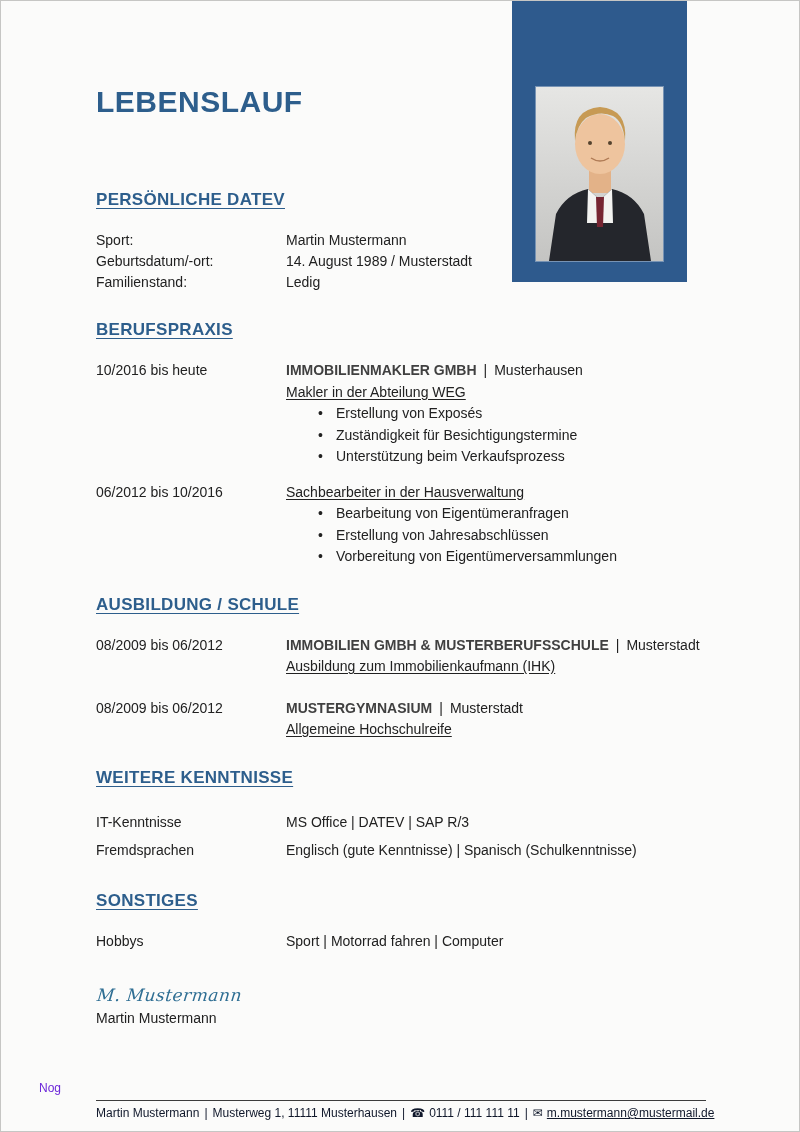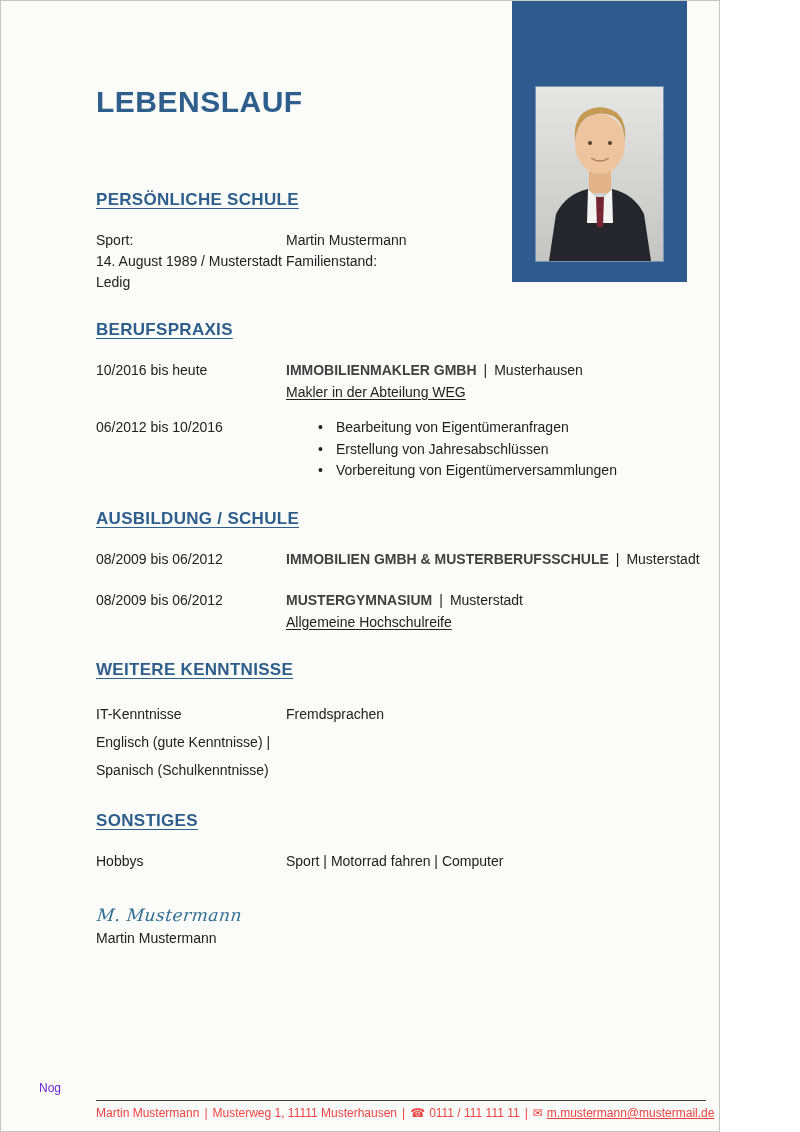--- a/index.html
+++ b/index.html
@@ -4,21 +4,21 @@
 <style>
   * { margin:0; padding:0; box-sizing:border-box; }
   html,body { background:#ffffff; }
   body {
     width:800px; height:1132px;
     font-family:"Liberation Sans", sans-serif;
     color:#212121;
   }
   .page {
     position:relative;
-    width:720px; height:1132px;
+    width:800px; height:1132px;
     background:#fbfbfa;
     border:1px solid #c6c6c4;
     overflow:hidden;
   }
   
   .photo-panel {
     position:absolute; top:0; left:511px;
     width:175px; height:281px;
     background:#2e5a8d;
   }
@@ -90,21 +90,21 @@
     letter-spacing:.5px;
   }
   .signed-name { margin-top:5px; font-size:14px; }
 
   .footer {
     position:absolute; left:95px; bottom:11px;
     width:610px;
     border-top:1px solid #3c3c3c;
     padding-top:5px;
     text-align:center;
-    font-size:12px; color:#ef4444;
+    font-size:12px; color:#0f172a;
     white-space:nowrap;
   }
   .footer .fsep { margin:0 5px; }
   .footer .ficon { margin-right:4px; }
   .footer .email { text-decoration:underline; }
 
   .watermark {
     position:absolute; left:38px; bottom:36px;
     font-size:12px; color:#6d28d9;
   }
@@ -134,82 +134,91 @@
         <path d="M52 102 L64 113 L76 102 L77 136 L51 136 Z" fill="#f3f3f1"></path>
         <path d="M60 110 L68 110 L67 140 L61 140 Z" fill="#762532"></path>
       </svg>
     </div>
   </div>
 
   <div class="content">
 
     <h1 class="title">LEBENSLAUF</h1>
 
-    <h2 class="sec mt-title">PERSÖNLICHE SCHULE</h2>
+    <h2 class="sec mt-title">PERSÖNLICHE DATEV</h2>
     <div class="kv">
       <div class="cell">Sport:</div>
       <div class="cell">Martin Mustermann</div>
+      <div class="cell">Geburtsdatum/-ort:</div>
       <div class="cell">14. August 1989 / Musterstadt</div>
       <div class="cell">Familienstand:</div>
       <div class="cell">Ledig</div>
     </div>
 
     <h2 class="sec mt-sec">BERUFSPRAXIS</h2>
     <div class="entries">
 
       <div class="entry">
         <div class="period">10/2016 bis heute</div>
         <div class="body">
           <div class="company-line">
             <span class="company">IMMOBILIENMAKLER GMBH</span><span class="sep">|</span><span>Musterhausen</span>
           </div>
           <div class="role">Makler in der Abteilung WEG</div>
+          <ul class="bullets">
+            <li>Erstellung von Exposés</li>
+            <li>Zuständigkeit für Besichtigungstermine</li>
+            <li>Unterstützung beim Verkaufsprozess</li>
+          </ul>
         </div>
       </div>
 
       <div class="entry">
         <div class="period">06/2012 bis 10/2016</div>
         <div class="body">
+          <div class="role">Sachbearbeiter in der Hausverwaltung</div>
           <ul class="bullets">
             <li>Bearbeitung von Eigentümeranfragen</li>
             <li>Erstellung von Jahresabschlüssen</li>
             <li>Vorbereitung von Eigentümerversammlungen</li>
           </ul>
         </div>
       </div>
 
     </div>
 
     <h2 class="sec mt-sec">AUSBILDUNG / SCHULE</h2>
     <div class="entries">
 
       <div class="entry edu">
         <div class="period">08/2009 bis 06/2012</div>
         <div class="body">
           <div class="company-line">
             <span class="company">IMMOBILIEN GMBH &amp; MUSTERBERUFSSCHULE</span><span class="sep">|</span><span>Musterstadt</span>
           </div>
+          <div class="role">Ausbildung zum Immobilienkaufmann (IHK)</div>
         </div>
       </div>
 
       <div class="entry edu">
         <div class="period">08/2009 bis 06/2012</div>
         <div class="body">
           <div class="company-line">
             <span class="company">MUSTERGYMNASIUM</span><span class="sep">|</span><span>Musterstadt</span>
           </div>
           <div class="role">Allgemeine Hochschulreife</div>
         </div>
       </div>
 
     </div>
 
     <h2 class="sec mt-sec">WEITERE KENNTNISSE</h2>
     <div class="kv spread">
       <div class="cell">IT-Kenntnisse</div>
+      <div class="cell">MS Office | DATEV | SAP R/3</div>
       <div class="cell">Fremdsprachen</div>
       <div class="cell">Englisch (gute Kenntnisse) | Spanisch (Schulkenntnisse)</div>
     </div>
 
     <h2 class="sec mt-sec">SONSTIGES</h2>
     <div class="kv">
       <div class="cell">Hobbys</div>
       <div class="cell">Sport | Motorrad fahren | Computer</div>
     </div>
 

